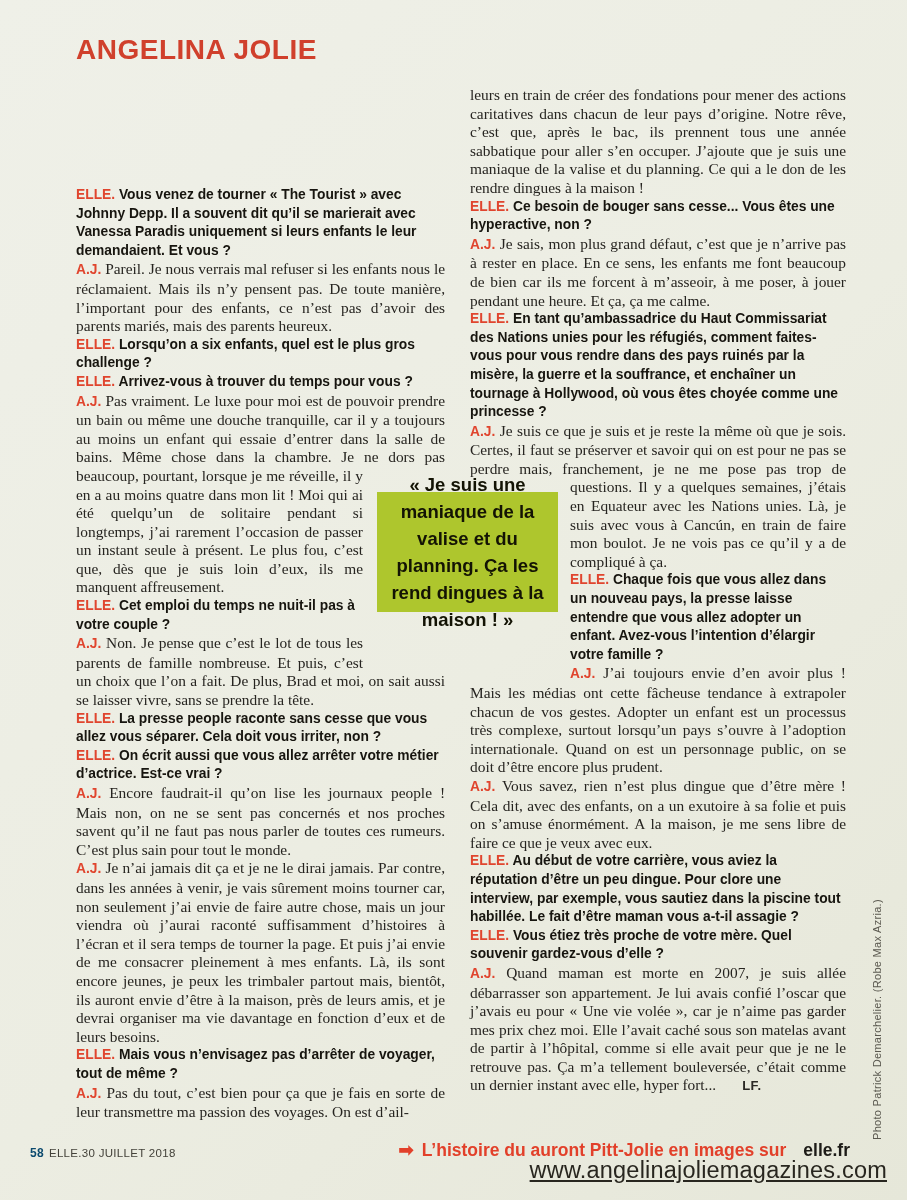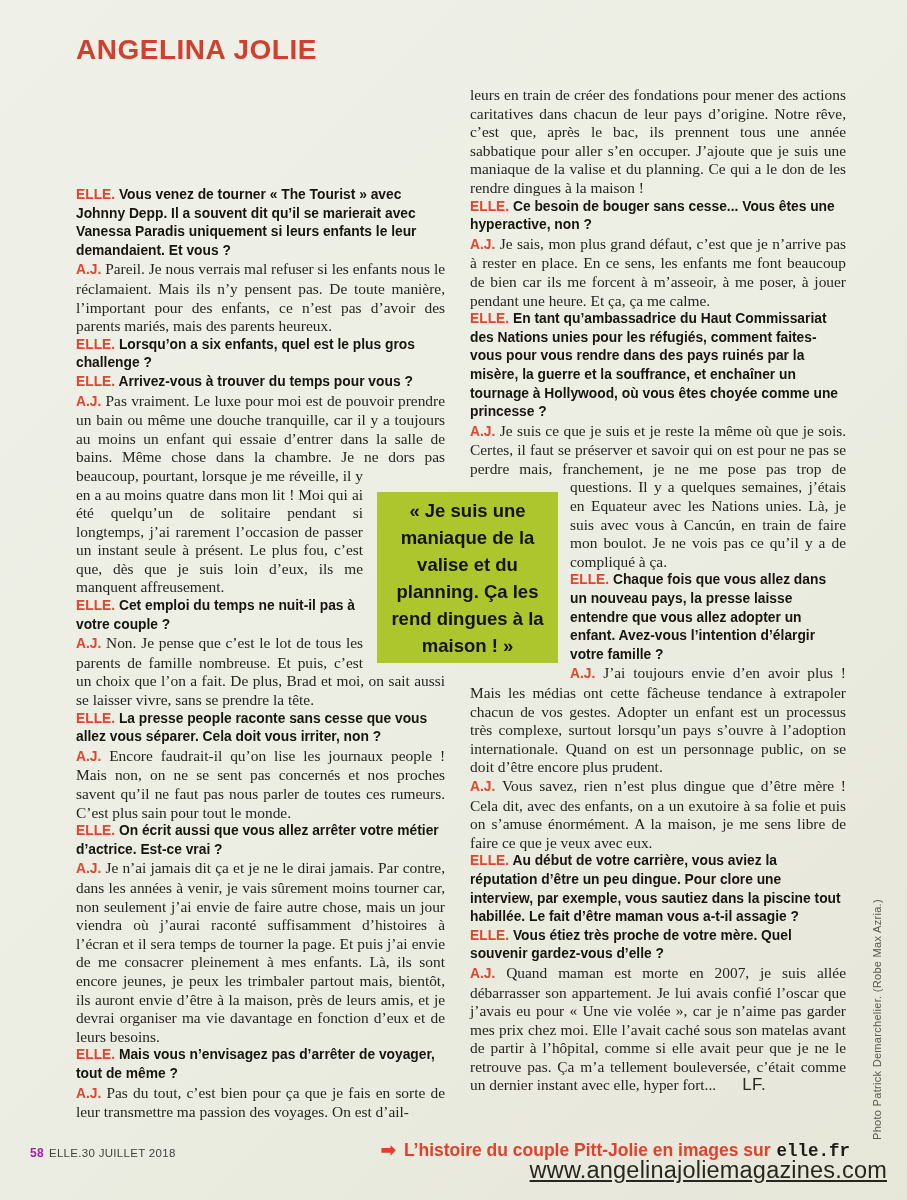--- a/index.html
+++ b/index.html
@@ -15,39 +15,39 @@
     font-size:28px;font-weight:bold;color:#d0402c;letter-spacing:.5px;
   }
   
   .col{position:absolute;text-align:justify;hyphens:auto;-webkit-hyphens:auto;}
   #col-left{left:76px;top:186px;width:369px;height:966px;}
   #col-right{left:470px;top:86px;width:376px;height:1000px;}
   p.qa{margin:0;}
   .a{font-family:"Liberation Serif",serif;font-size:15.4px;line-height:18.6px;color:#262420;}
   .q{font-family:"Liberation Sans",sans-serif;font-weight:bold;font-size:13.8px;line-height:18.6px;color:#17150f;text-align:left;hyphens:none;-webkit-hyphens:none;}
   .prefix{font-family:"Liberation Sans",sans-serif;font-weight:bold;color:#e0452e;font-size:13.8px;}
-  .sig{font-family:"Liberation Sans",sans-serif;font-weight:normal;font-size:17px;color:#2b2925;margin-left:26px;letter-spacing:.5px;}
+  .sig{font-family:"Liberation Sans",sans-serif;font-weight:bold;font-size:13px;color:#2b2925;margin-left:26px;letter-spacing:.5px;}
   
   .cut-r{float:right;width:82px;height:484px;
          shape-outside:polygon(0 296px,100% 296px,100% 484px,0 484px);}
   .cut-l{float:left;width:100px;height:586px;
          shape-outside:polygon(0 396px,100% 396px,100% 586px,0 586px);}
   
   .quote-box{
-    position:absolute;left:377px;top:492px;width:181px;height:171px;
+    position:absolute;left:377px;top:492px;width:181px;height:120px;
     background:#aec62d;box-sizing:border-box;padding:8px 3px;
     display:flex;align-items:center;justify-content:center;text-align:center;
     font-weight:bold;font-size:18.5px;line-height:27px;color:#131304;
   }
   
   .folio{position:absolute;left:30px;top:1146px;font-size:11.5px;color:#3c3a33;letter-spacing:.3px;color:#44423a;}
-  .folio b{font-size:12px;color:#a21caf;margin-right:5px;}
+  .folio b{font-size:12px;color:#0c4a6e;margin-right:5px;}
   .promo{position:absolute;right:57px;top:1139px;font-size:17.5px;font-weight:bold;color:#e2402a;white-space:nowrap;}
   .promo .arrow{margin-right:8px;font-size:18px;}
-  .promo .site{color:#1d1b17;margin-left:6px;font-family:Liberation Mono, monospace;}
+  .promo .site{color:#1d1b17;margin-left:17px;}
   .www{position:absolute;right:20px;top:1157px;font-size:23.5px;color:#28261f;letter-spacing:.2px;text-decoration:underline;}
   
   .photo-credit{
     position:absolute;right:24px;top:892px;height:248px;
     writing-mode:vertical-rl;transform:rotate(180deg);
     font-size:11px;color:#5a584f;white-space:nowrap;letter-spacing:.3px;
   }
 </style>
 </head>
 <body>
@@ -57,22 +57,22 @@
 <div id="col-left" class="col">
   <div class="cut-r"></div>
 <p class="qa q"><span class="prefix">ELLE. </span>Vous venez de tourner « The Tourist » avec Johnny Depp. Il a souvent dit qu’il se marierait avec Vanessa Paradis uniquement si leurs enfants le leur demandaient. Et vous ?</p>
     <p class="qa a"><span class="prefix">A.J. </span>Pareil. Je nous verrais mal refuser si les enfants nous le réclamaient. Mais ils n’y pensent pas. De toute manière, l’important pour des enfants, ce n’est pas d’avoir des parents mariés, mais des parents heureux.</p>
     <p class="qa q"><span class="prefix">ELLE. </span>Lorsqu’on a six enfants, quel est le plus gros challenge ?</p>
     <p class="qa q"><span class="prefix">ELLE. </span>Arrivez-vous à trouver du temps pour vous ?</p>
     <p class="qa a"><span class="prefix">A.J. </span>Pas vraiment. Le luxe pour moi est de pouvoir prendre un bain ou même une douche tranquille, car il y a toujours au moins un enfant qui essaie d’entrer dans la salle de bains. Même chose dans la chambre. Je ne dors pas beaucoup, pourtant, lorsque je me réveille, il y en a au moins quatre dans mon lit ! Moi qui ai été quelqu’un de solitaire pendant si longtemps, j’ai rarement l’occasion de passer un instant seule à présent. Le plus fou, c’est que, dès que je suis loin d’eux, ils me manquent affreusement.</p>
     <p class="qa q"><span class="prefix">ELLE. </span>Cet emploi du temps ne nuit-il pas à votre couple ?</p>
     <p class="qa a"><span class="prefix">A.J. </span>Non. Je pense que c’est le lot de tous les parents de famille nombreuse. Et puis, c’est un choix que l’on a fait. De plus, Brad et moi, on sait aussi se laisser vivre, sans se prendre la tête.</p>
     <p class="qa q"><span class="prefix">ELLE. </span>La presse people raconte sans cesse que vous allez vous séparer. Cela doit vous irriter, non ?</p>
+    <p class="qa q"><span class="prefix">ELLE. </span>On écrit aussi que vous allez arrêter votre métier d’actrice. Est-ce vrai ?</p>
     <p class="qa a"><span class="prefix">A.J. </span>Encore faudrait-il qu’on lise les journaux people ! Mais non, on ne se sent pas concernés et nos proches savent qu’il ne faut pas nous parler de toutes ces rumeurs. C’est plus sain pour tout le monde.</p>
-    <p class="qa q"><span class="prefix">ELLE. </span>On écrit aussi que vous allez arrêter votre métier d’actrice. Est-ce vrai ?</p>
     <p class="qa a"><span class="prefix">A.J. </span>Je n’ai jamais dit ça et je ne le dirai jamais. Par contre, dans les années à venir, je vais sûrement moins tourner car, non seulement j’ai envie de faire autre chose, mais un jour viendra où j’aurai raconté suffisamment d’histoires à l’écran et il sera temps de tourner la page. Et puis j’ai envie de me consacrer pleinement à mes enfants. Là, ils sont encore jeunes, je peux les trimbaler partout mais, bientôt, ils auront envie d’être à la maison, près de leurs amis, et je devrai organiser ma vie davantage en fonction d’eux et de leurs besoins.</p>
     <p class="qa q"><span class="prefix">ELLE. </span>Mais vous n’envisagez pas d’arrêter de voyager, tout de même ?</p>
     <p class="qa a"><span class="prefix">A.J. </span>Pas du tout, c’est bien pour ça que je fais en sorte de leur transmettre ma passion des voyages. On est d’ail-</p>
   </div>
 <div id="col-right" class="col">
   <div class="cut-l"></div>
 <p class="qa a">leurs en train de créer des fondations pour mener des actions caritatives dans chacun de leur pays d’origine. Notre rêve, c’est que, après le bac, ils prennent tous une année sabbatique pour aller s’en occuper. J’ajoute que je suis une maniaque de la valise et du planning. Ce qui a le don de les rendre dingues à la maison !</p>
     <p class="qa q"><span class="prefix">ELLE. </span>Ce besoin de bouger sans cesse... Vous êtes une hyperactive, non ?</p>
     <p class="qa a"><span class="prefix">A.J. </span>Je sais, mon plus grand défaut, c’est que je n’arrive pas à rester en place. En ce sens, les enfants me font beaucoup de bien car ils me forcent à m’asseoir, à me poser, à jouer pendant une heure. Et ça, ça me calme.</p>
     <p class="qa q"><span class="prefix">ELLE. </span>En tant qu’ambassadrice du Haut Commissariat des Nations unies pour les réfugiés, comment faites-vous pour vous rendre dans des pays ruinés par la misère, la guerre et la souffrance, et enchaîner un tournage à Hollywood, où vous êtes choyée comme une princesse ?</p>
@@ -87,18 +87,18 @@
 
 <div class="quote-box">
   <span>« Je suis une maniaque de la valise et du planning. Ça les rend dingues à la maison ! »</span>
 </div>
 
 <div class="folio">
   <b>58</b><span>ELLE.30 JUILLET 2018</span>
 </div>
 
 <div class="promo">
-  <span class="arrow">➡</span><span>L’histoire du couple Pitt-Jolie en images sur</span><span class="site">elle.fr</span>
+  <span class="arrow">➡</span><span>L’histoire du auront Pitt-Jolie en images sur</span><span class="site">elle.fr</span>
 </div>
 
 <div class="www">www.angelinajoliemagazines.com</div>
 
 <div class="photo-credit">Photo Patrick Demarchelier. (Robe Max Azria.)</div>
 
 </body></html>

